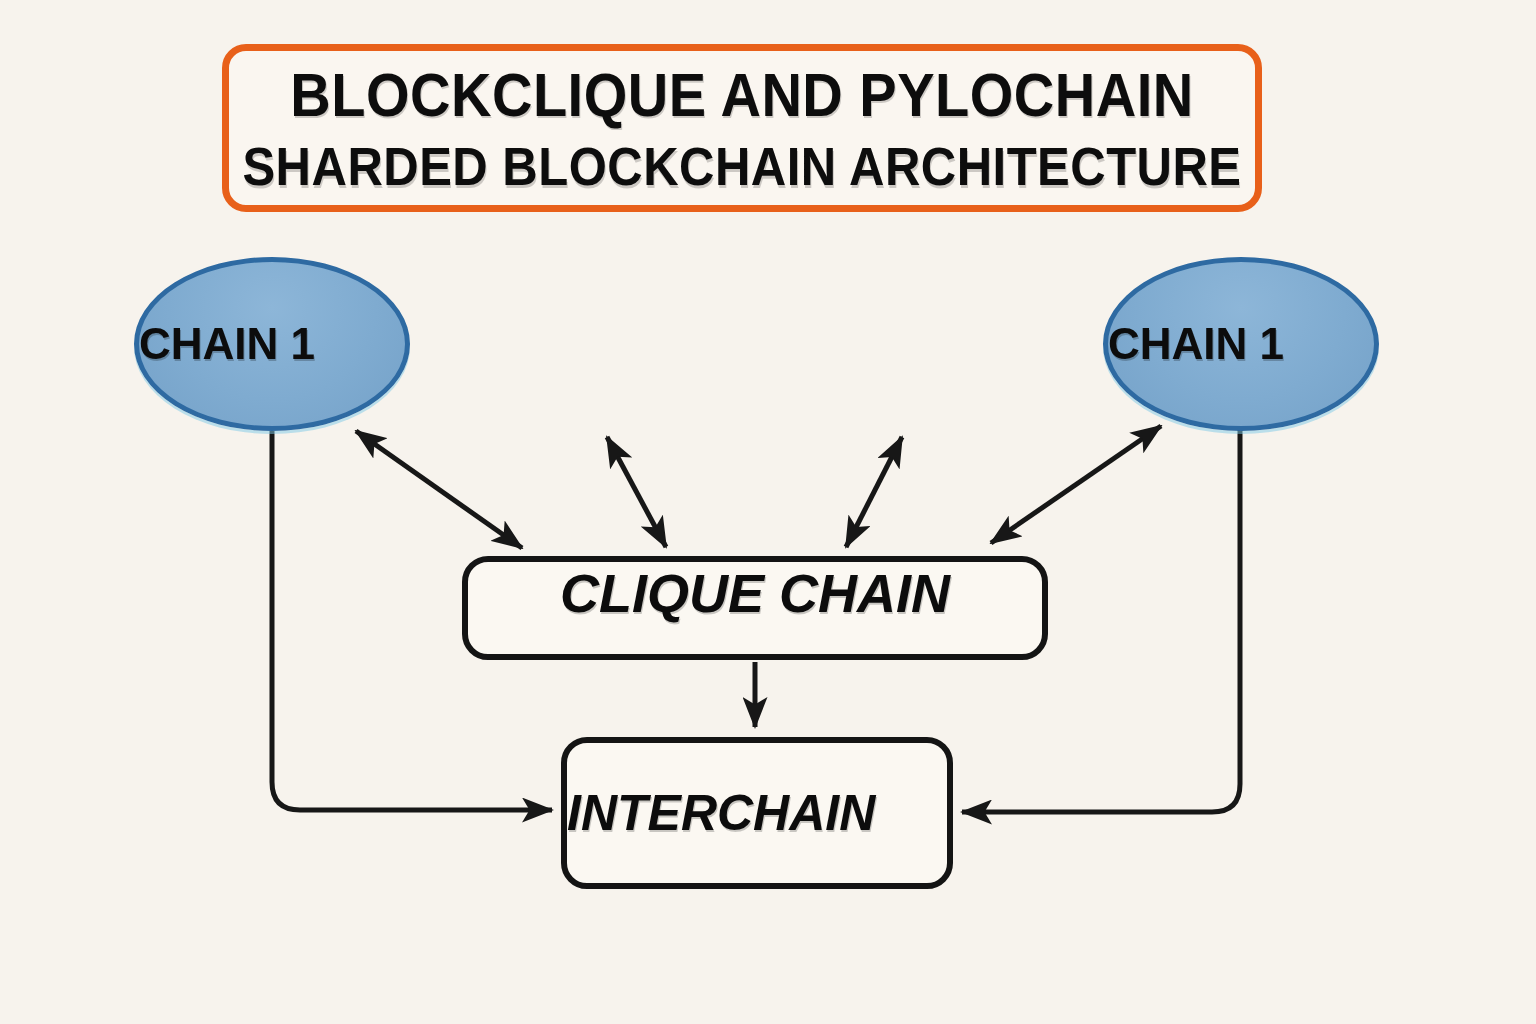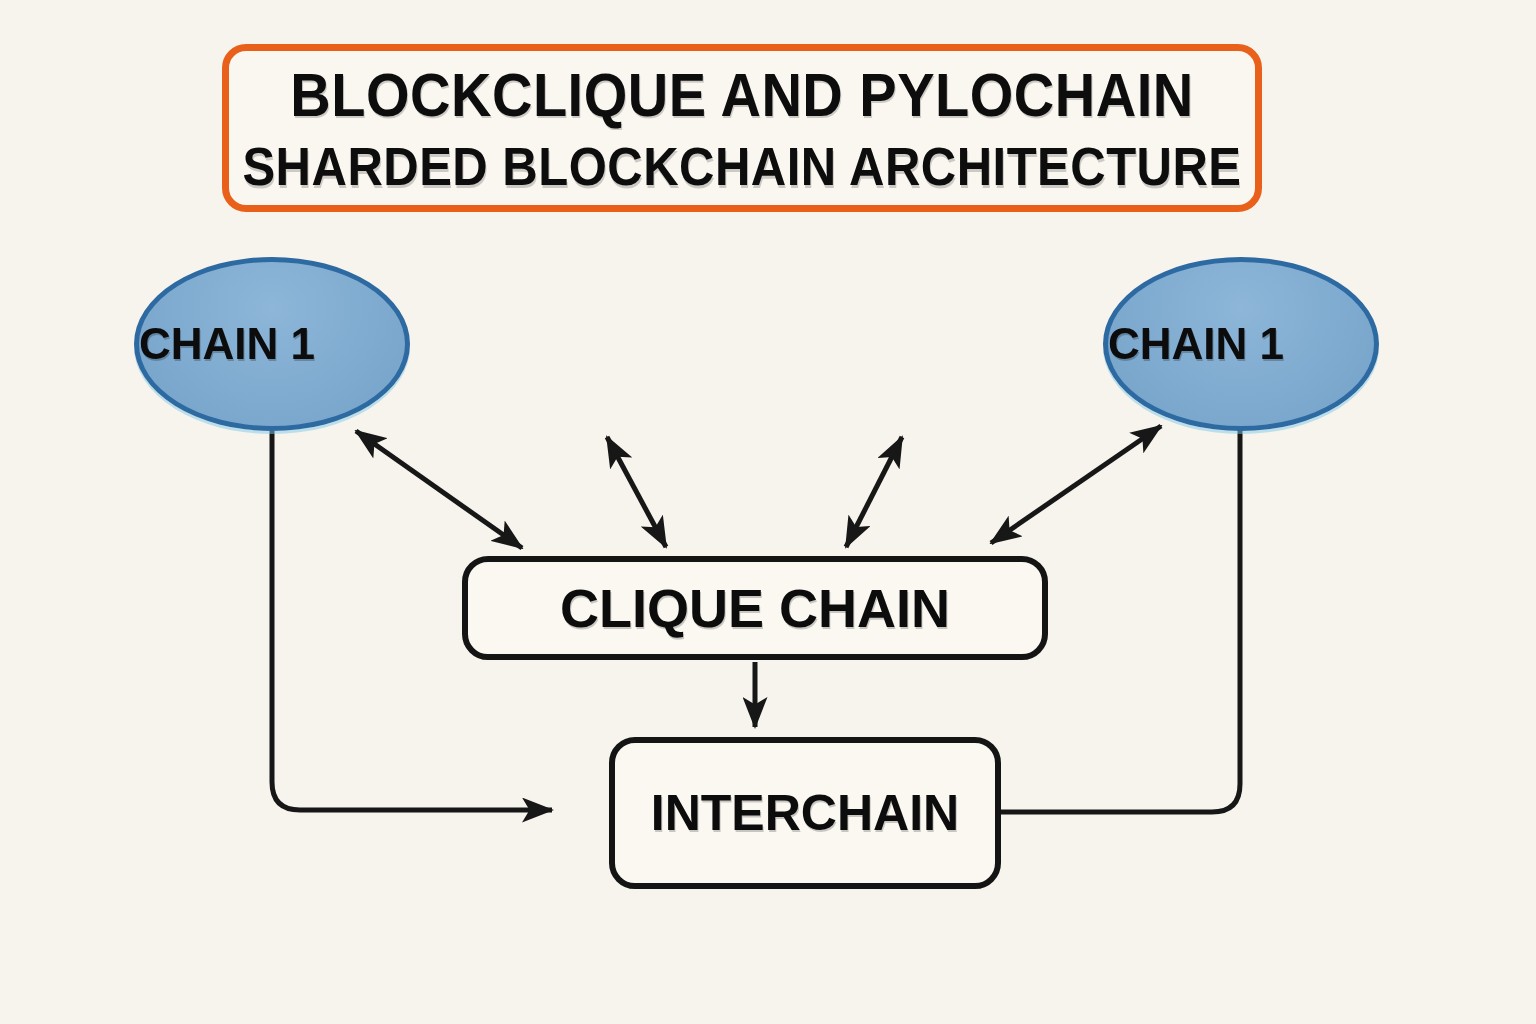--- a/index.html
+++ b/index.html
@@ -46,30 +46,30 @@
     font-size: 44px; font-weight: bold; color: #0c0c0c; white-space: nowrap;
     text-shadow: 1px 2px 0 rgba(0,0,0,0.22);
   }
   .chain1 { left: 134px; top: 257px; }
   .chain2 { left: 457px; top: 255px; }
   .chain3 { left: 778px; top: 255px; }
   .chain4 { left: 1103px; top: 257px; }
   .rect-node {
     position: absolute; box-sizing: border-box;
     background: #fbf8f2; border: 6px solid #141414; border-radius: 26px;
-    display: flex; align-items: center; justify-content: center;
+    display: flex; justify-content: center; font-style: italic;
   }
   .clique { left: 462px; top: 556px; width: 586px; height: 104px; }
   .clique .node-label {
     font-size: 54px; font-weight: bold; color: #0c0c0c; white-space: nowrap;
     text-shadow: 1px 2px 0 rgba(0,0,0,0.2);
   }
   .interchain {
     left: 561px; top: 737px; width: 392px; height: 152px;
-    flex-direction: column; line-height: 1.04; margin-left: 48px;
+    flex-direction: column; line-height: 1.04;
   }
   .interchain .node-label {
     font-size: 50px; font-weight: bold; color: #0c0c0c; white-space: nowrap;
     text-shadow: 1px 2px 0 rgba(0,0,0,0.2);
   }
 </style>
 </head>
 <body>
 
 <div class="canvas">

